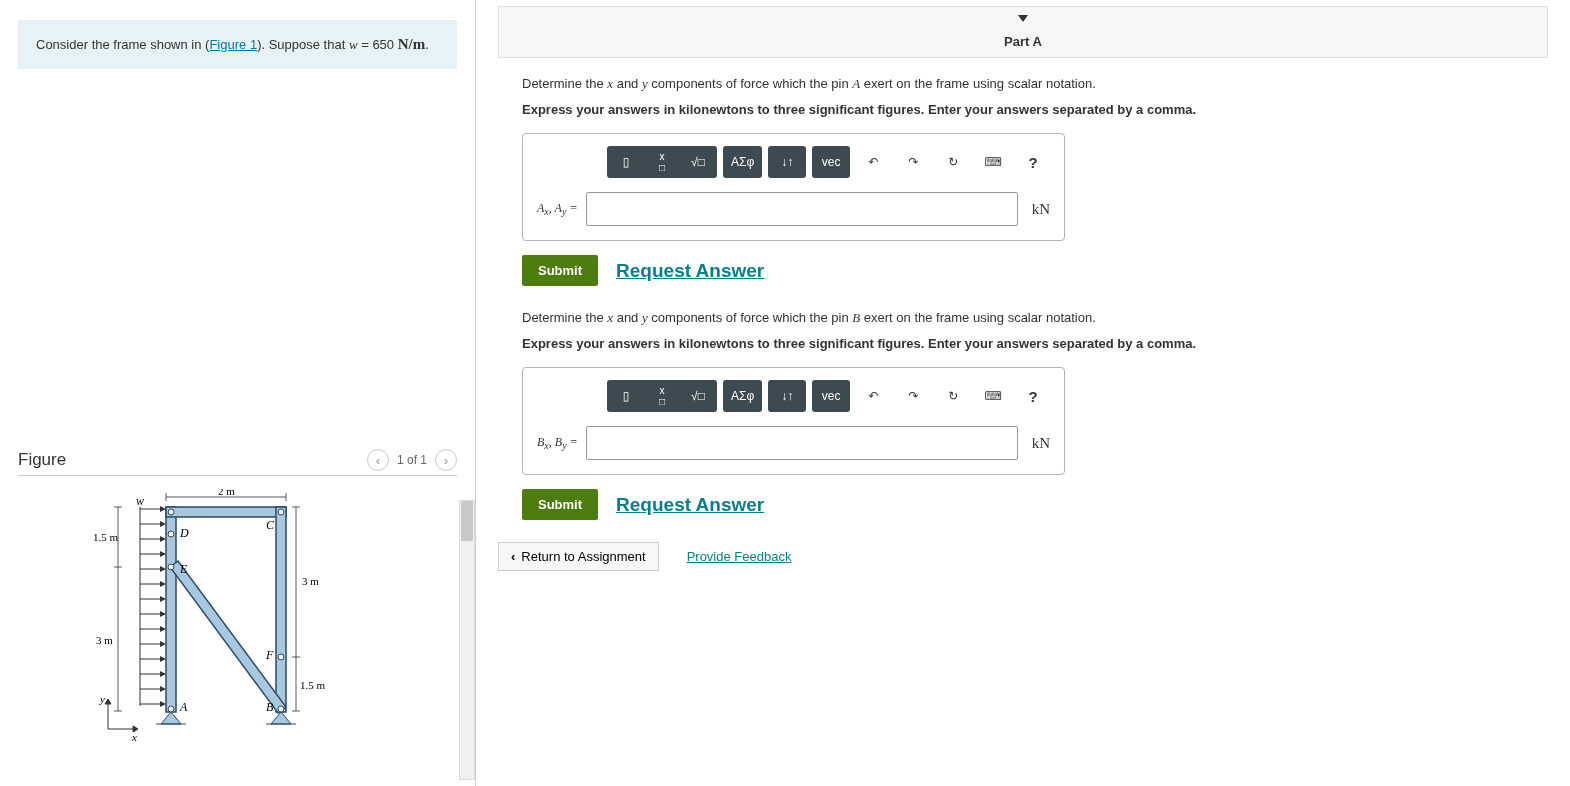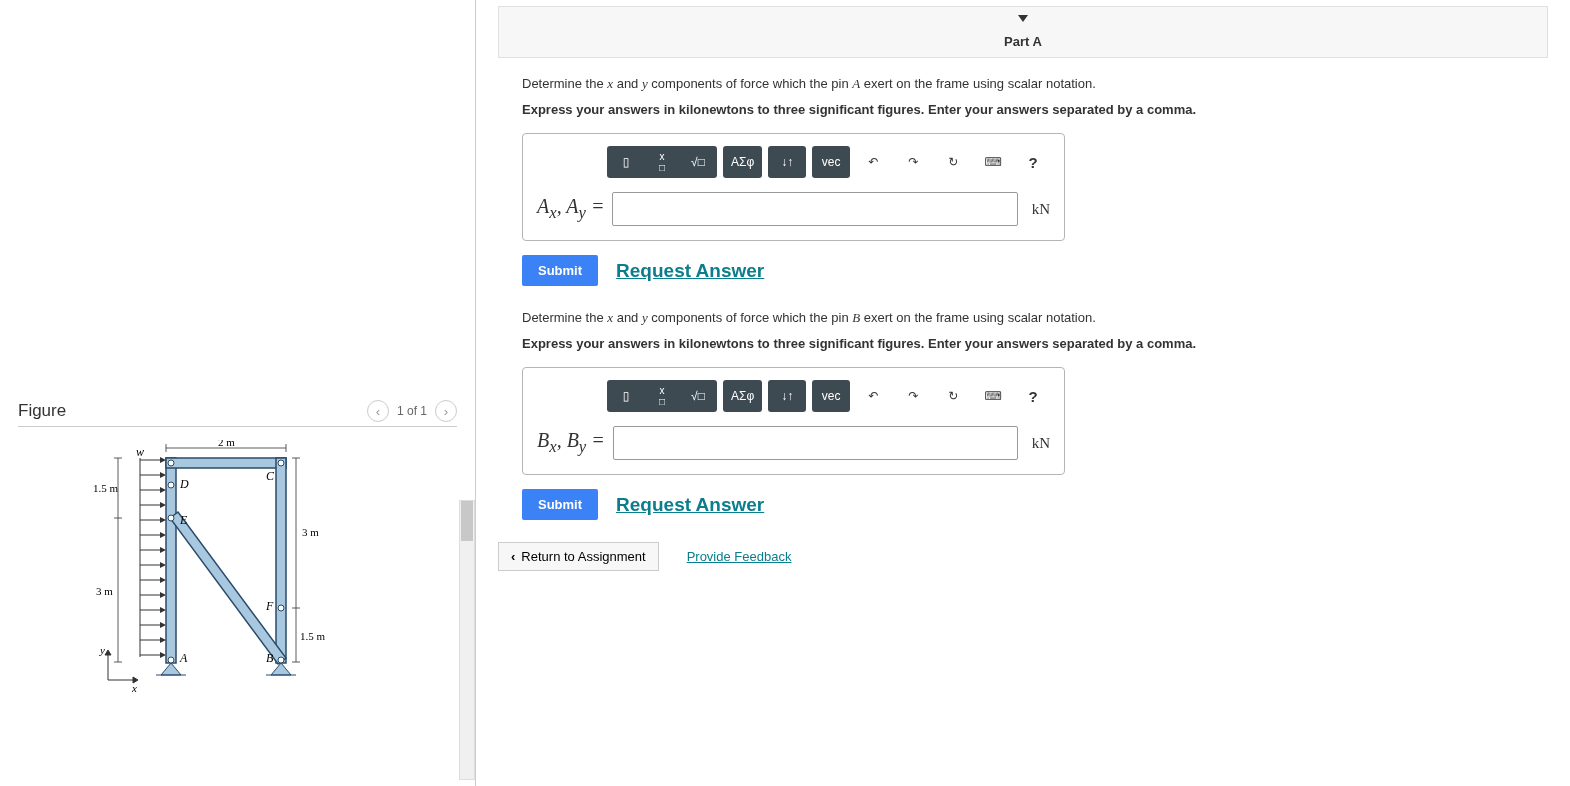--- a/index.html
+++ b/index.html
@@ -22,36 +22,39 @@
 .caret { width: 0; height: 0; border-left: 5px solid transparent; border-right: 5px solid transparent; border-top: 7px solid #333; }
 .part-body { padding: 0 24px; }
 .instr { margin-bottom: 6px; line-height: 1.5; }
 .instr2 { font-weight: bold; margin-bottom: 14px; line-height: 1.5; }
 .answer-area { border: 1px solid #b5b5b5; border-radius: 4px; padding: 12px 14px 14px; display: inline-block; min-width: 510px; }
 .toolbar { display: flex; align-items: center; gap: 6px; margin-bottom: 14px; margin-left: 70px; }
 .tool-group { display: flex; background: #3e4a52; border-radius: 3px; padding: 2px; gap: 2px; }
 .tool-btn { min-width: 34px; height: 28px; display: flex; align-items: center; justify-content: center; color: #fff; font-size: 12px; border: none; background: transparent; cursor: pointer; padding: 0 6px; font-family: Arial; }
 .tool-btn.light { color: #333; background: transparent; }
 .input-row { display: flex; align-items: center; gap: 8px; }
-.var-label { font-family: "Times New Roman", serif; font-style: italic; font-size: 20px; white-space: nowrap; }
+.var-label { font-family: "Times New Roman", serif; font-style: italic; font-size: 12px; white-space: nowrap; }
 .ans-input { flex: 1; height: 34px; border: 1px solid #999; border-radius: 2px; padding: 4px 8px; font-size: 14px; width: 360px; }
 .unit { font-family: "Times New Roman", serif; font-size: 15px; margin-left: 6px; }
 .submit-row { margin-top: 14px; display: flex; align-items: center; gap: 18px; }
-.submit-btn { background: #3b82f6; color: #fff; border: none; padding: 8px 16px; font-weight: bold; font-size: 13px; cursor: pointer; border-radius: 2px; }
+.submit-btn { background: #4d7c0f; color: #fff; border: none; padding: 8px 16px; font-weight: bold; font-size: 13px; cursor: pointer; border-radius: 2px; }
 .req-link { color: #0a7e8c; text-decoration: underline; font-weight: bold; font-size: 19px; cursor: pointer; }
 .footer-row { display: flex; align-items: center; gap: 28px; margin-top: 8px; }
 .return-btn { border: 1px solid #ccc; background: #f7f7f7; padding: 6px 12px; font-size: 13px; cursor: pointer; display: flex; align-items: center; gap: 6px; }
 .feedback-link { color: #0a7e8c; text-decoration: underline; cursor: pointer; }
 .chev { font-weight: bold; }
 svg text { font-family: "Times New Roman", serif; }
 </style>
 </head>
 <body>
 
 <div class="left-pane">
+  <div class="prompt-box">
+    <span>Consider the frame shown in (</span><a href="#">Figure 1</a><span>). Suppose that </span><span class="ital">w</span><span> = 650 </span><span class="mathbold">N/m</span><span>.</span>
+  </div>
 
   <div class="figure-title" style="margin-top:380px;">
     <div class="figure-head">
       <span style="font-weight:normal;">Figure</span>
       <div class="fig-nav">
         <button class="fig-nav-btn">‹</button>
         <span>1 of 1</span>
         <button class="fig-nav-btn">›</button>
       </div>
     </div>

